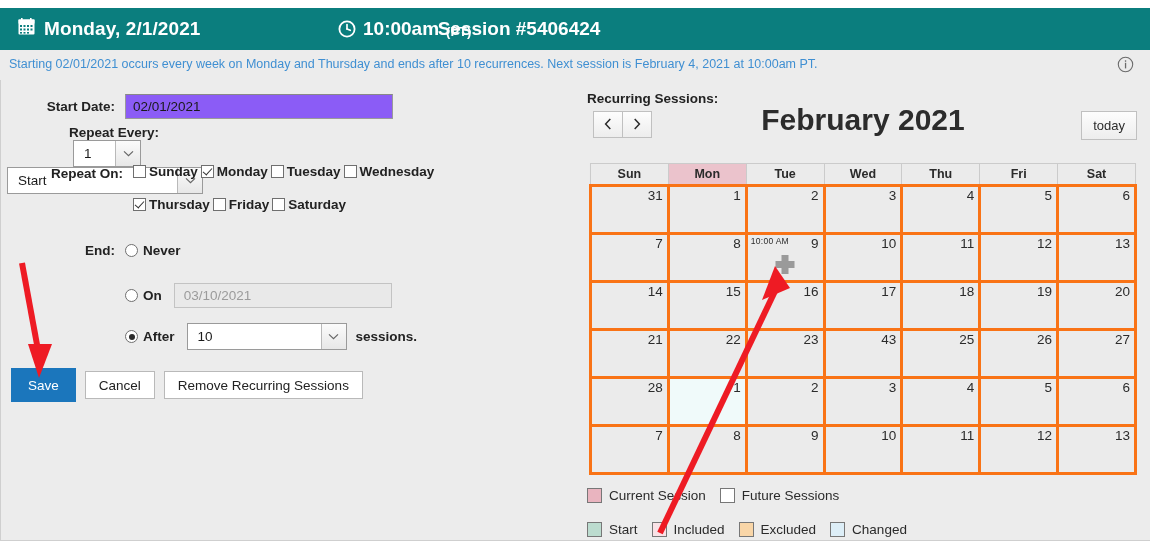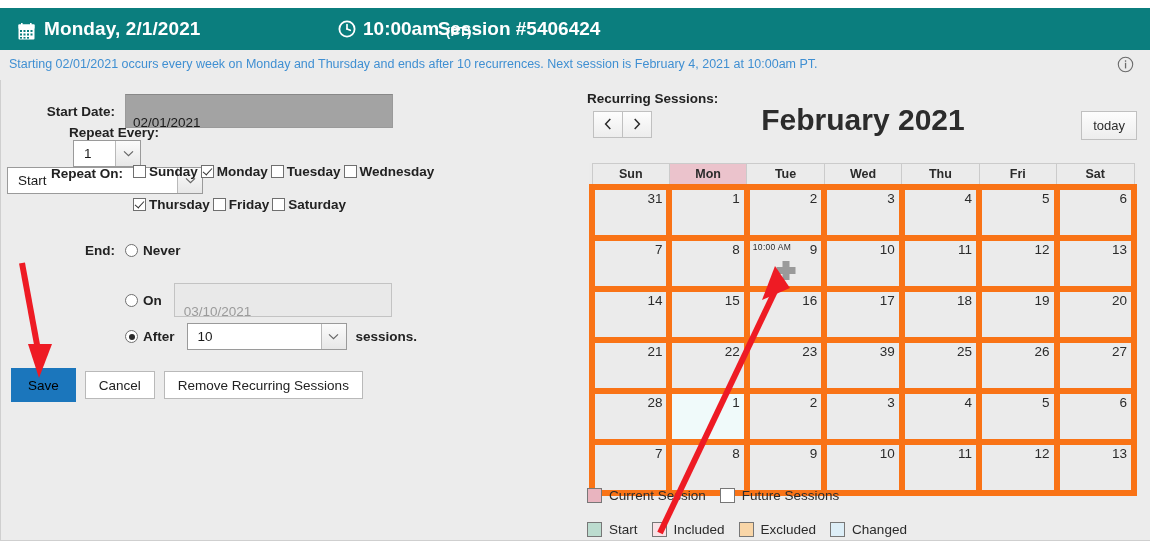--- a/index.html
+++ b/index.html
@@ -10,21 +10,21 @@
     -webkit-font-smoothing:antialiased;
   }
   .app{position:relative;width:1150px;height:549px;background:#ffffff;}
 
   
   .topbar{
     position:absolute;left:0;top:8px;width:1150px;height:42px;
     background:#0b7e7e;color:#ffffff;
     display:flex;align-items:center;
   }
-  .tb-date{position:absolute;left:18px;display:flex;align-items:flex-end;gap:9px;
+  .tb-date{position:absolute;left:18px;display:flex;align-items:flex-start;gap:9px;
            font-size:19px;font-weight:bold;letter-spacing:.1px;}
   .tb-time{position:absolute;left:338px;display:flex;align-items:center;gap:7px;
            font-size:19px;font-weight:bold;}
   .tb-time .pt{font-size:13px;font-weight:bold;position:relative;top:2px;}
   .tb-session{position:absolute;left:0;width:1038px;text-align:center;
               font-size:19px;font-weight:bold;pointer-events:none;}
   .ico-cal{width:17px;height:17px;position:relative;display:inline-block;}
   .ico-cal svg,.ico-clock svg{display:block;}
 
   
@@ -49,23 +49,23 @@
   }
 
   
   .form{position:absolute;left:0;top:0;width:575px;height:460px;}
   .row{position:absolute;display:flex;align-items:center;}
   .lbl{font-size:13.5px;font-weight:bold;color:#222;text-align:right;}
 
   .r-start{left:0;top:14px;}
   .r-start .lbl{width:114px;}
   .inp-date{
-    margin-left:10px;width:268px;height:25px;background:#a3a3a3;
+    margin-left:10px;width:268px;height:25px;background:#8b5cf6;
     border:1px solid #9a9a9a;border-top-color:#888;
-    font-size:13.5px;color:#1a1a1a;padding:16px 7px;box-sizing:border-box;
+    font-size:13.5px;color:#1a1a1a;padding:0 7px;box-sizing:border-box;
     line-height:23px;
   }
 
   .r-rep{left:0;top:45px;flex-direction:column;}
   .r-rep .lbl{width:114px;}
   .sel{
     position:relative;background:#fff;border:1px solid #9a9a9a;
     height:27px;box-sizing:border-box;font-size:13.5px;color:#1a1a1a;
     display:flex;align-items:center;padding-left:10px;
   }
@@ -103,35 +103,35 @@
     content:"";position:absolute;left:2.5px;top:2.5px;width:6px;height:6px;
     border-radius:50%;background:#2a2a2a;
   }
   .rtxt{font-size:13.5px;font-weight:bold;color:#222;margin-left:5px;}
 
   .r-ondate{left:0;top:203px;}
   .r-ondate .lbl{width:114px;}
   .inp-disabled{
     margin-left:12px;width:218px;height:25px;background:#e9e9e9;
     border:1px solid #c3c3c3;font-size:13.5px;color:#9b9b9b;
-    padding:16px 9px;box-sizing:border-box;line-height:23px;
+    padding:0 9px;box-sizing:border-box;line-height:23px;
   }
 
   .r-after{left:0;top:243px;}
   .r-after .lbl{width:114px;}
   .sel-after{margin-left:12px;width:160px;height:27px;}
   .aftersuffix{font-size:13.5px;font-weight:bold;color:#222;margin-left:9px;}
 
   .btnrow{position:absolute;left:10px;top:288px;display:flex;align-items:center;gap:9px;}
   .btn{
     font-size:13.5px;height:28px;box-sizing:border-box;
     display:flex;align-items:center;justify-content:center;padding:0 13px;
     border:1px solid #b9b9b9;background:#fff;color:#222;cursor:pointer;
   }
-  .btn-primary{background:#1b76bc;border-color:#1b76bc;color:#000000;padding:16px 16px;}
+  .btn-primary{background:#1b76bc;border-color:#1b76bc;color:#ffffff;padding:16px 16px;}
 
   
   .cal{position:absolute;left:586px;top:0;width:552px;}
   .cal-title{font-size:13.5px;font-weight:bold;color:#222;position:absolute;left:0;top:11px;}
   .cal-toolbar{position:absolute;left:0;top:31px;width:552px;height:30px;}
   .navgrp{position:absolute;left:6px;top:0;display:flex;}
   .navbtn{
     width:30px;height:27px;background:linear-gradient(#fdfdfd,#ededed);
     border:1px solid #c0c0c0;box-sizing:border-box;
     display:flex;align-items:center;justify-content:center;cursor:pointer;
@@ -149,21 +149,21 @@
   table.grid{
     position:absolute;left:2px;top:83px;width:548px;border-collapse:collapse;
     table-layout:fixed;background:#ebebeb;
   }
   table.grid th{
     height:18px;font-size:12.5px;font-weight:bold;color:#2b2b2b;
     border:1px solid #cbcbcb;background:#ebebeb;
   }
   table.grid th.hl{background:#ebc3cc;}
   table.grid td{
-    height:44px;vertical-align:top;border:6px solid #f97316;
+    height:44px;vertical-align:top;border:3px solid #f97316;
     font-size:13.5px;color:#2b2b2b;text-align:right;
     padding:1px 4px 0 0;position:relative;background:#ebebeb;
   }
   td.current{background:#e9b4bf;}
   td.future{background:#f0fafa;}
   td.included{background:#f9e2e6;}
   td.other{color:#b6b6b6;}
   td.other.future{background:#f0fafa;}
   .celltime{
     position:absolute;left:3px;top:1px;font-size:8.5px;color:#2b2b2b;
@@ -408,21 +408,21 @@
               <td><span>16</span></td>
               <td><span>17</span></td>
               <td class="future"><span>18</span></td>
               <td><span>19</span></td>
               <td><span>20</span></td>
             </tr>
             <tr>
               <td><span>21</span></td>
               <td class="future"><span>22</span></td>
               <td><span>23</span></td>
-              <td><span>39</span></td>
+              <td><span>43</span></td>
               <td class="future"><span>25</span></td>
               <td><span>26</span></td>
               <td><span>27</span></td>
             </tr>
             <tr>
               <td><span>28</span></td>
               <td class="other future"><span>1</span></td>
               <td class="other"><span>2</span></td>
               <td class="other"><span>3</span></td>
               <td class="other"><span>4</span></td>

